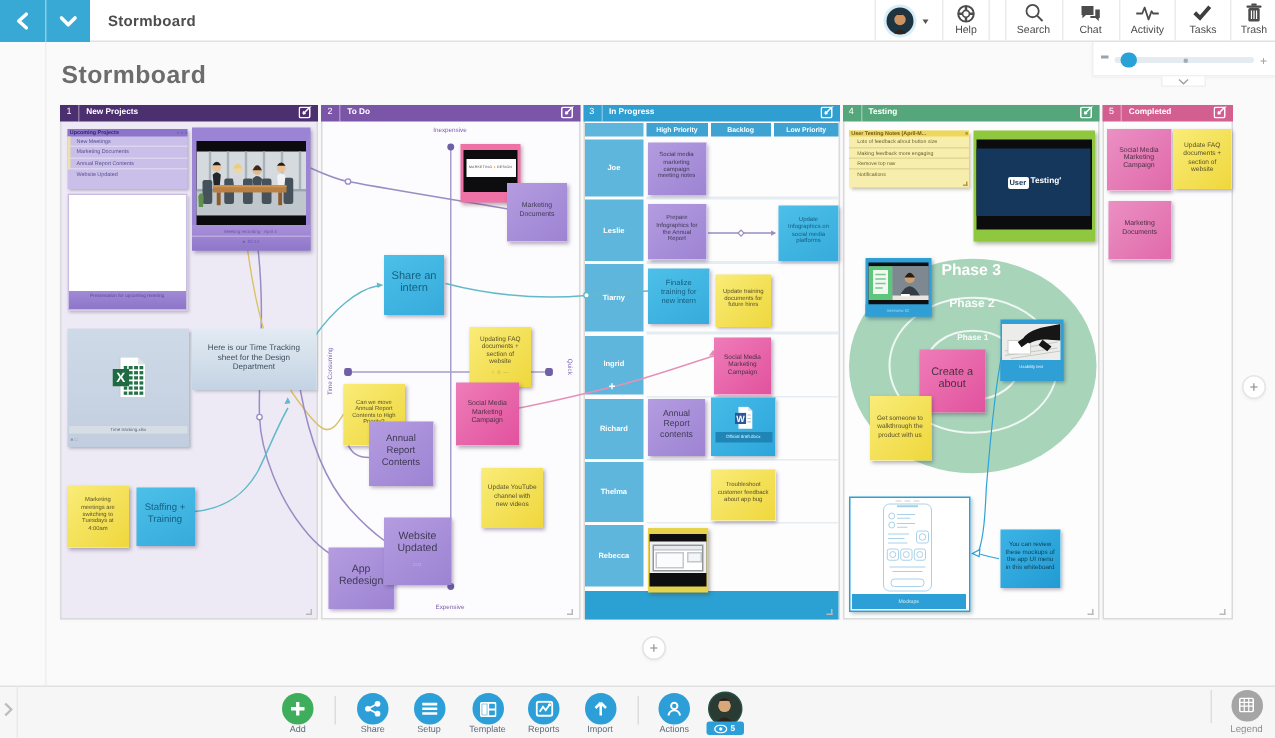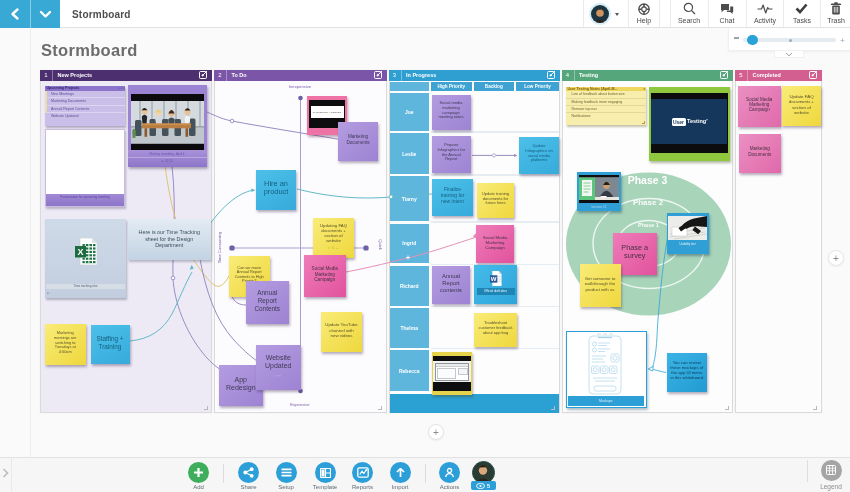--- a/index.html
+++ b/index.html
@@ -300,21 +300,21 @@
  <div style="position:absolute;left:2px;top:3.5px;width:36px;height:28.5px;background:#0d0d0f;">
   <div style="position:absolute;left:1.5px;top:6.5px;width:33px;height:11.5px;background:#fdfdfd;">
    <div style="font-size:2.3px;color:#444;text-align:center;margin-top:4.5px;letter-spacing:.2px;">MARKETING <span style="color:#e5a02c">●</span> DESIGN</div>
   </div>
  </div>
 </div>
 <div class="st pu" style="left:338px;top:121.5px;width:40px;height:39px;">
       <div style="font-size:4.6px;padding:0 4px;">Marketing Documents</div>
     </div>
 <div class="st bl" style="left:256px;top:170px;width:40px;height:39.5px;">
-      <div style="font-size:7.4px;padding:0 2px;">Hire an product</div>
+      <div style="font-size:7.4px;padding:0 2px;">Share an intern</div>
     </div>
 <div class="st ye" style="left:313px;top:218px;width:41px;height:40px;">
       <div style="font-size:4.3px;padding:0 4px;">Updating FAQ documents + section of website<div style="margin-top:2.5px;color:rgba(120,105,40,.45);font-size:3.4px;letter-spacing:.5px;">○ 0 —</div></div>
     </div>
 <div class="st ye" style="left:229px;top:256px;width:40.5px;height:40.5px;">
       <div style="font-size:3.9px;padding:0 4px;">Can we move Annual Report Contents to High Priority?</div>
     </div>
 <div class="st pi" style="left:304px;top:255px;width:41.5px;height:42px;">
       <div style="font-size:4.6px;padding:0 3px;">Social Media Marketing Campaign</div>
     </div>
@@ -458,21 +458,21 @@
    <path d="M39 0 L26 2.5 C20.5 4 16.5 6.5 14.5 9 L18 13 C22.5 10.5 27 10 31.5 10.5 L39 11 z" fill="#161616"></path>
    <path d="M15.5 8.5 l-5 3.5 2.5 3.5 5-3.5z" fill="#161616"></path>
    <path d="M27 10.5 l6 4.5 -2.8 3.2 -5.8 -4.2z" fill="#161616"></path>
   </svg>
  </div>
  <div style="position:absolute;left:0;bottom:0;width:100%;height:14px;background:#2f9fd6;">
   <div style="margin-top:2px;font-size:2.8px;color:rgba(255,255,255,.9);text-align:center;">Usability test</div>
  </div>
 </div>
 <div class="st pi" style="left:613px;top:233px;width:43.5px;height:41.5px;">
-      <div style="font-size:7.3px;padding:0 4px;">Phase a survey</div>
+      <div style="font-size:7.3px;padding:0 4px;">Create a about</div>
     </div>
 <div class="st ye" style="left:579.5px;top:264px;width:41px;height:43px;">
       <div style="font-size:4.3px;padding:0 5px;">Get someone to walkthrough the product with us</div>
     </div>
 
 <div class="abs" style="left:566px;top:330.5px;width:80.5px;height:77.5px;background:#fff;border:1.5px solid #2b9fd6;box-shadow:1px 1.5px 2.5px rgba(30,70,90,.35);z-index:10;">
  <svg width="77" height="64" viewBox="0 0 77 64" style="position:absolute;left:0;top:1px;">
   <g stroke="#a6d0e8" fill="none" stroke-width=".65">
    <rect x="22" y="3" width="32" height="58" rx="4"></rect>
    <path d="M31 4.5 h14" stroke-width="1.2"></path>

